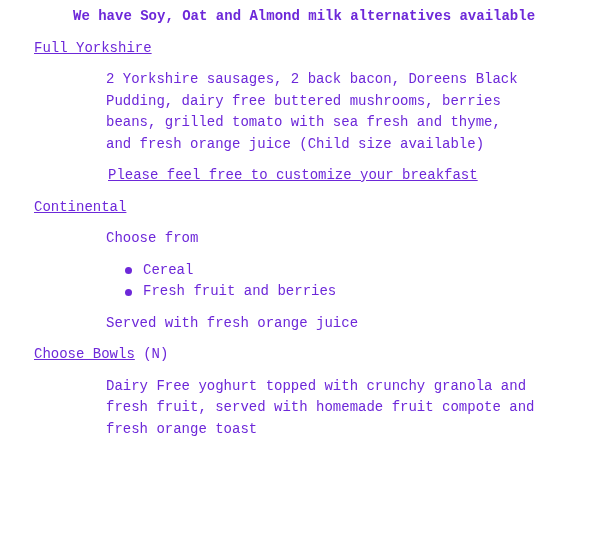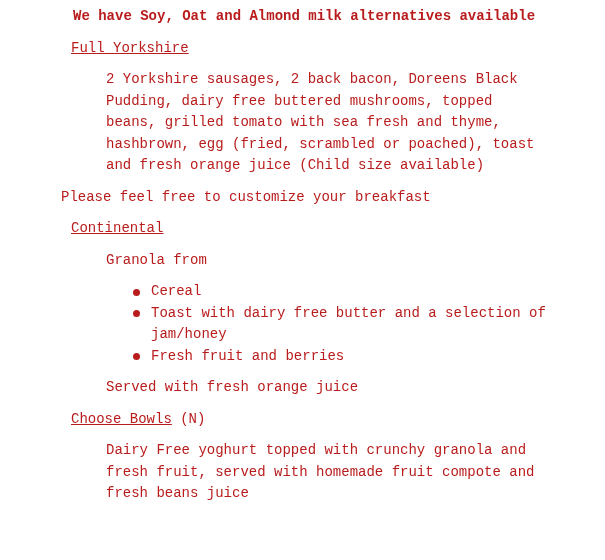--- a/index.html
+++ b/index.html
@@ -6,40 +6,41 @@
     margin: 0;
     padding: 0;
     background: #ffffff;
   }
   .doc {
     position: relative;
     box-sizing: border-box;
     width: 605px;
     height: 560px;
     background: #ffffff;
-    color: #b91c1c;
+    color: #6d28d9;
     font-family: "Liberation Mono", "DejaVu Sans Mono", monospace;
     font-size: 14px;
     line-height: 21.5px;
     padding-top: 6px;
     overflow: hidden;
   }
   .para { margin: 0 0 10px 0; }
   .title-line {
     margin-left: 73px;
     font-weight: bold;
   }
-  .section-heading { margin-left: 71px; }
+  .section-heading { margin-left: 34px; }
   .heading-text { text-decoration: underline; }
   .heading-suffix { margin-left: 0.6em; }
   .body-para { margin-left: 106px; }
   .note-line {
-    margin-left: 61px;
+    margin-left: 108px;
+    text-decoration: underline;
   }
-  .bullet-list { margin: 0 0 10px 0; padding-left: 8px; }
+  .bullet-list { margin: 0 0 10px 0; }
   .bullet-item {
     position: relative;
     margin-left: 143px;
   }
   .bullet-dot {
     position: absolute;
     left: -18px;
     top: 7.5px;
     width: 7px;
     height: 7px;
@@ -53,55 +54,49 @@
 <div class="doc">
 
   <div class="para title-line">We have Soy, Oat and Almond milk alternatives available</div>
 
   <div class="para section-heading">
     <span class="heading-text">Full Yorkshire</span>
   </div>
 
   <div class="para body-para">
     <div>2 Yorkshire sausages, 2 back bacon, Doreens Black</div>
-    <div>Pudding, dairy free buttered mushrooms, topped</div>
+    <div>Pudding, dairy free buttered mushrooms, berries</div>
     <div>beans, grilled tomato with sea fresh and thyme,</div>
-    <div>hashbrown, egg (fried, scrambled or poached), toast</div>
     <div>and fresh orange juice (Child size available)</div>
   </div>
 
   <div class="para note-line">Please feel free to customize your breakfast</div>
 
   <div class="para section-heading">
     <span class="heading-text">Continental</span>
   </div>
 
-  <div class="para body-para">Granola from</div>
+  <div class="para body-para">Choose from</div>
 
   <div class="bullet-list">
     <div class="bullet-item">
       <span class="bullet-dot"></span>
       <div>Cereal</div>
-    </div>
-    <div class="bullet-item">
-      <span class="bullet-dot"></span>
-      <div>Toast with dairy free butter and a selection of</div>
-      <div>jam/honey</div>
     </div>
     <div class="bullet-item">
       <span class="bullet-dot"></span>
       <div>Fresh fruit and berries</div>
     </div>
   </div>
 
   <div class="para body-para">Served with fresh orange juice</div>
 
   <div class="para section-heading">
     <span class="heading-text">Choose Bowls</span><span class="heading-suffix">(N)</span>
   </div>
 
   <div class="para body-para">
     <div>Dairy Free yoghurt topped with crunchy granola and</div>
     <div>fresh fruit, served with homemade fruit compote and</div>
-    <div>fresh beans juice</div>
+    <div>fresh orange toast</div>
   </div>
 
 </div>
 
 </body></html>

